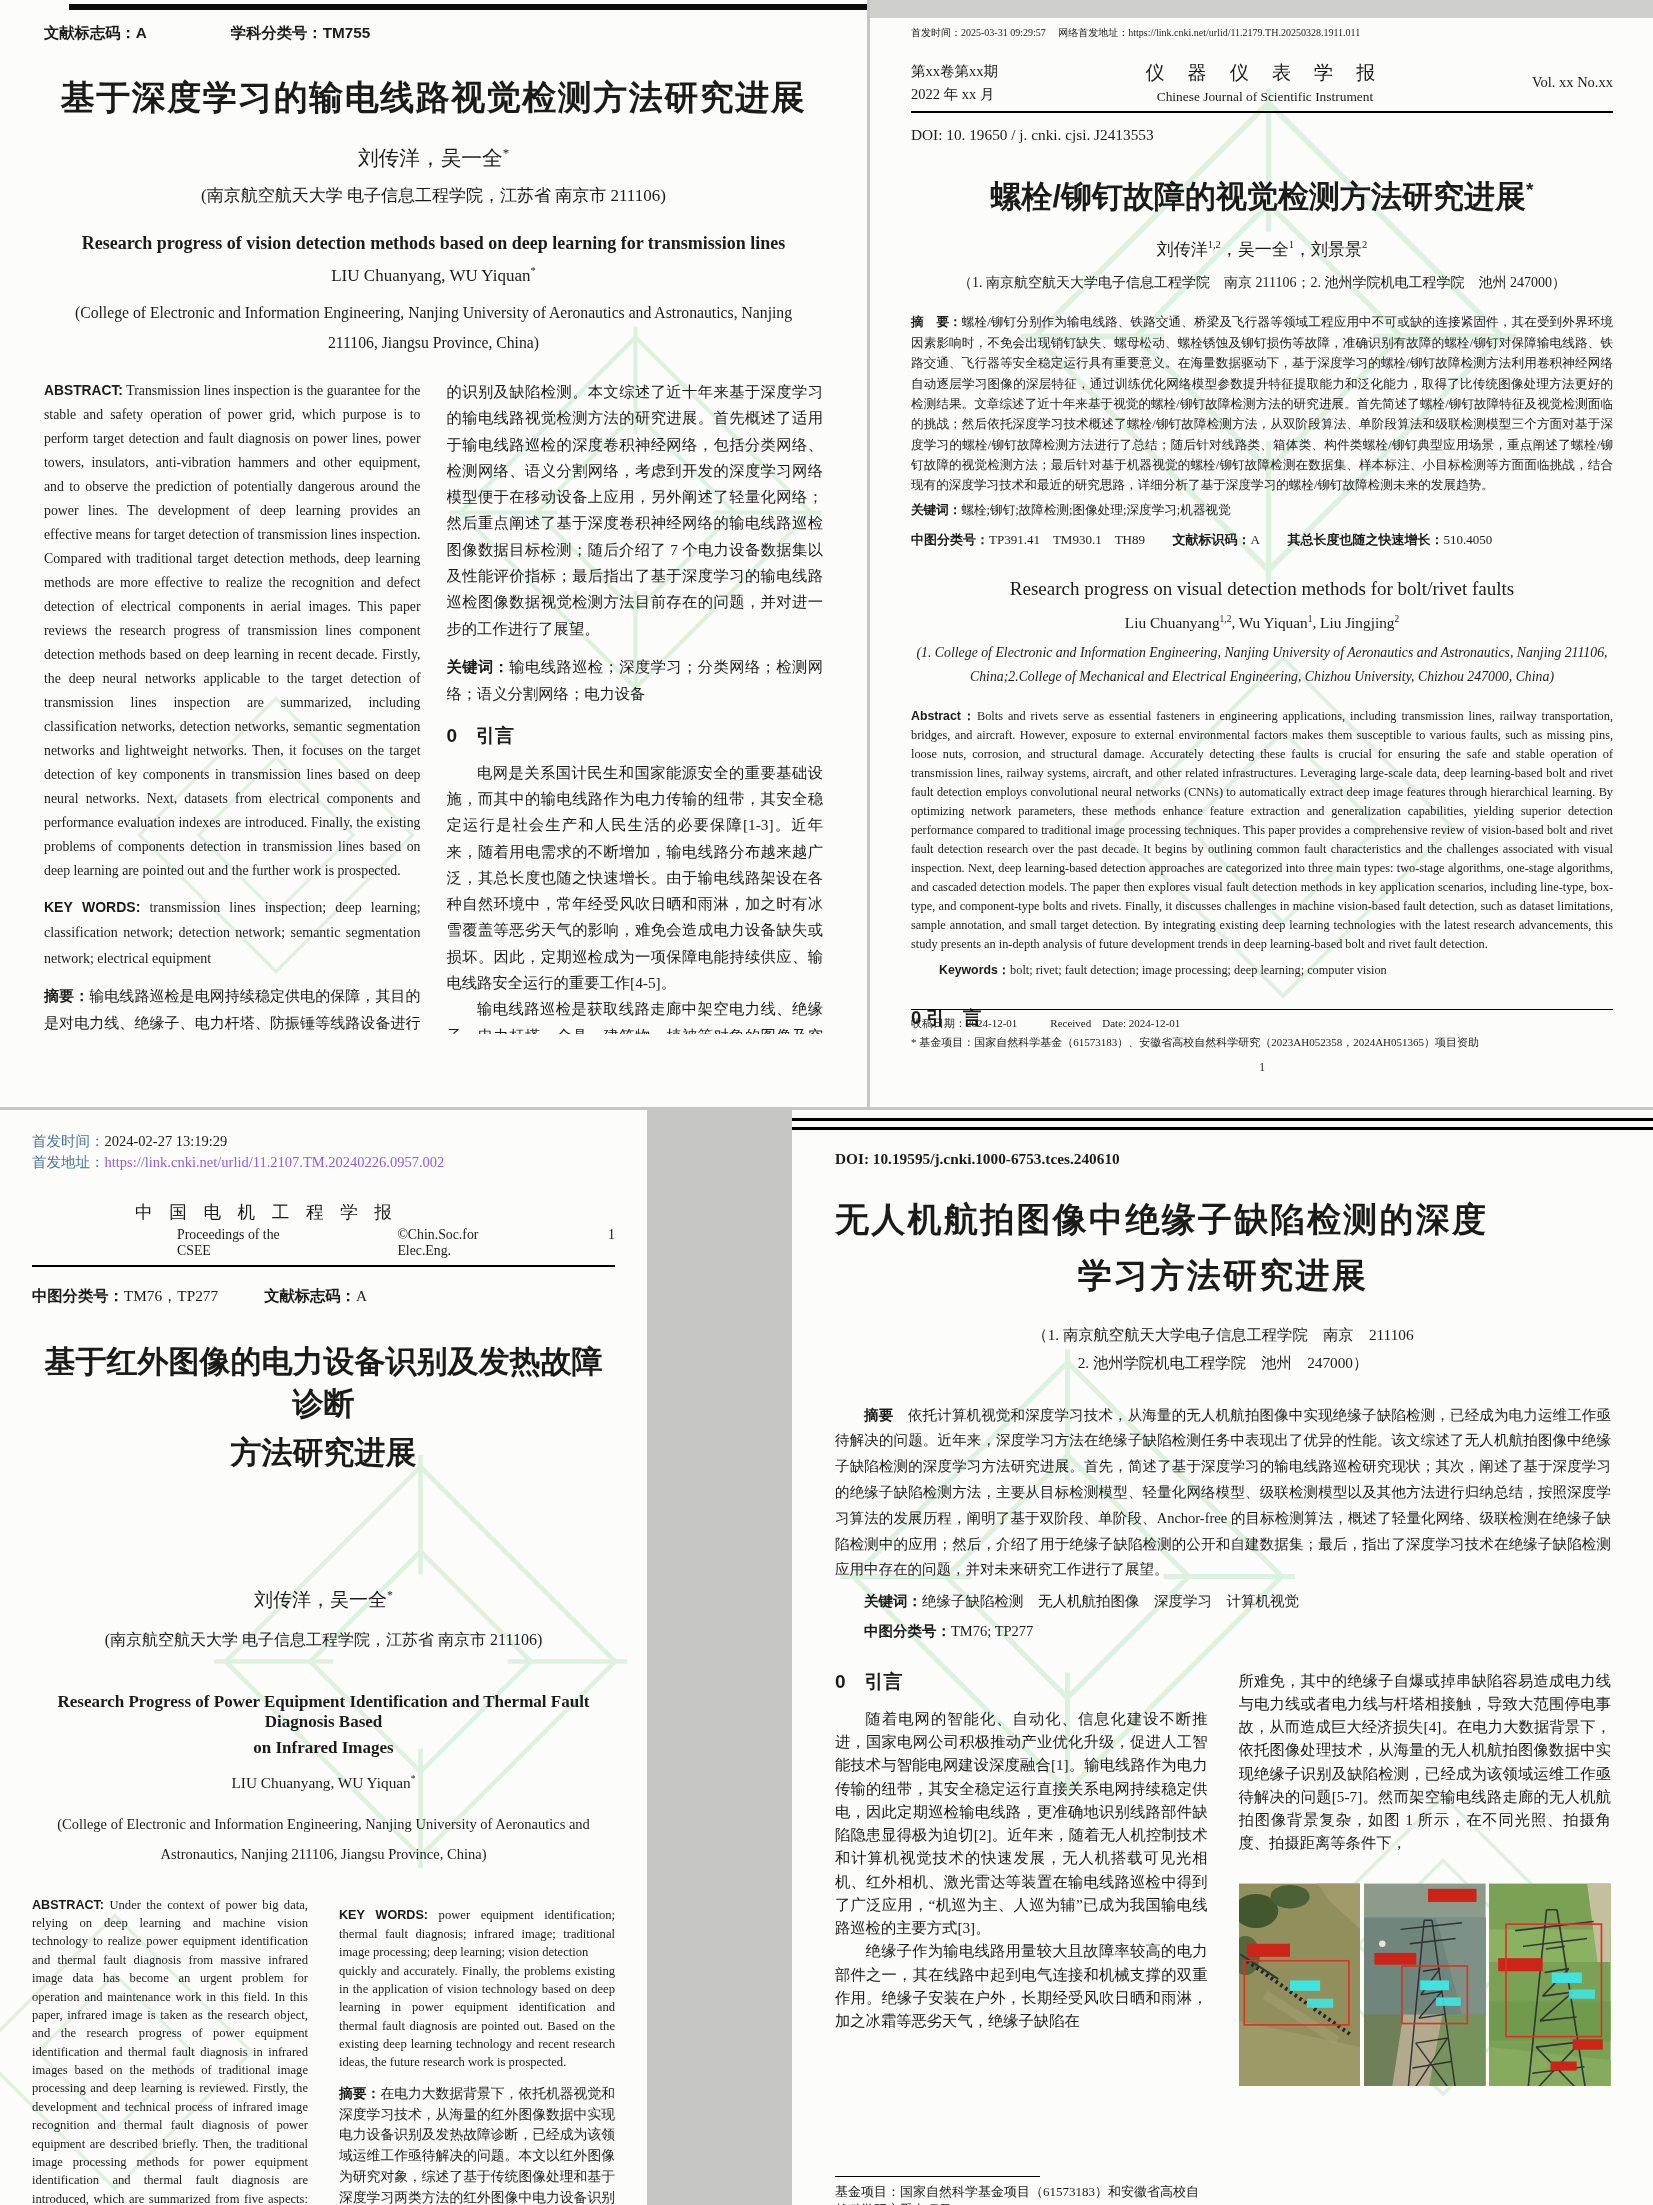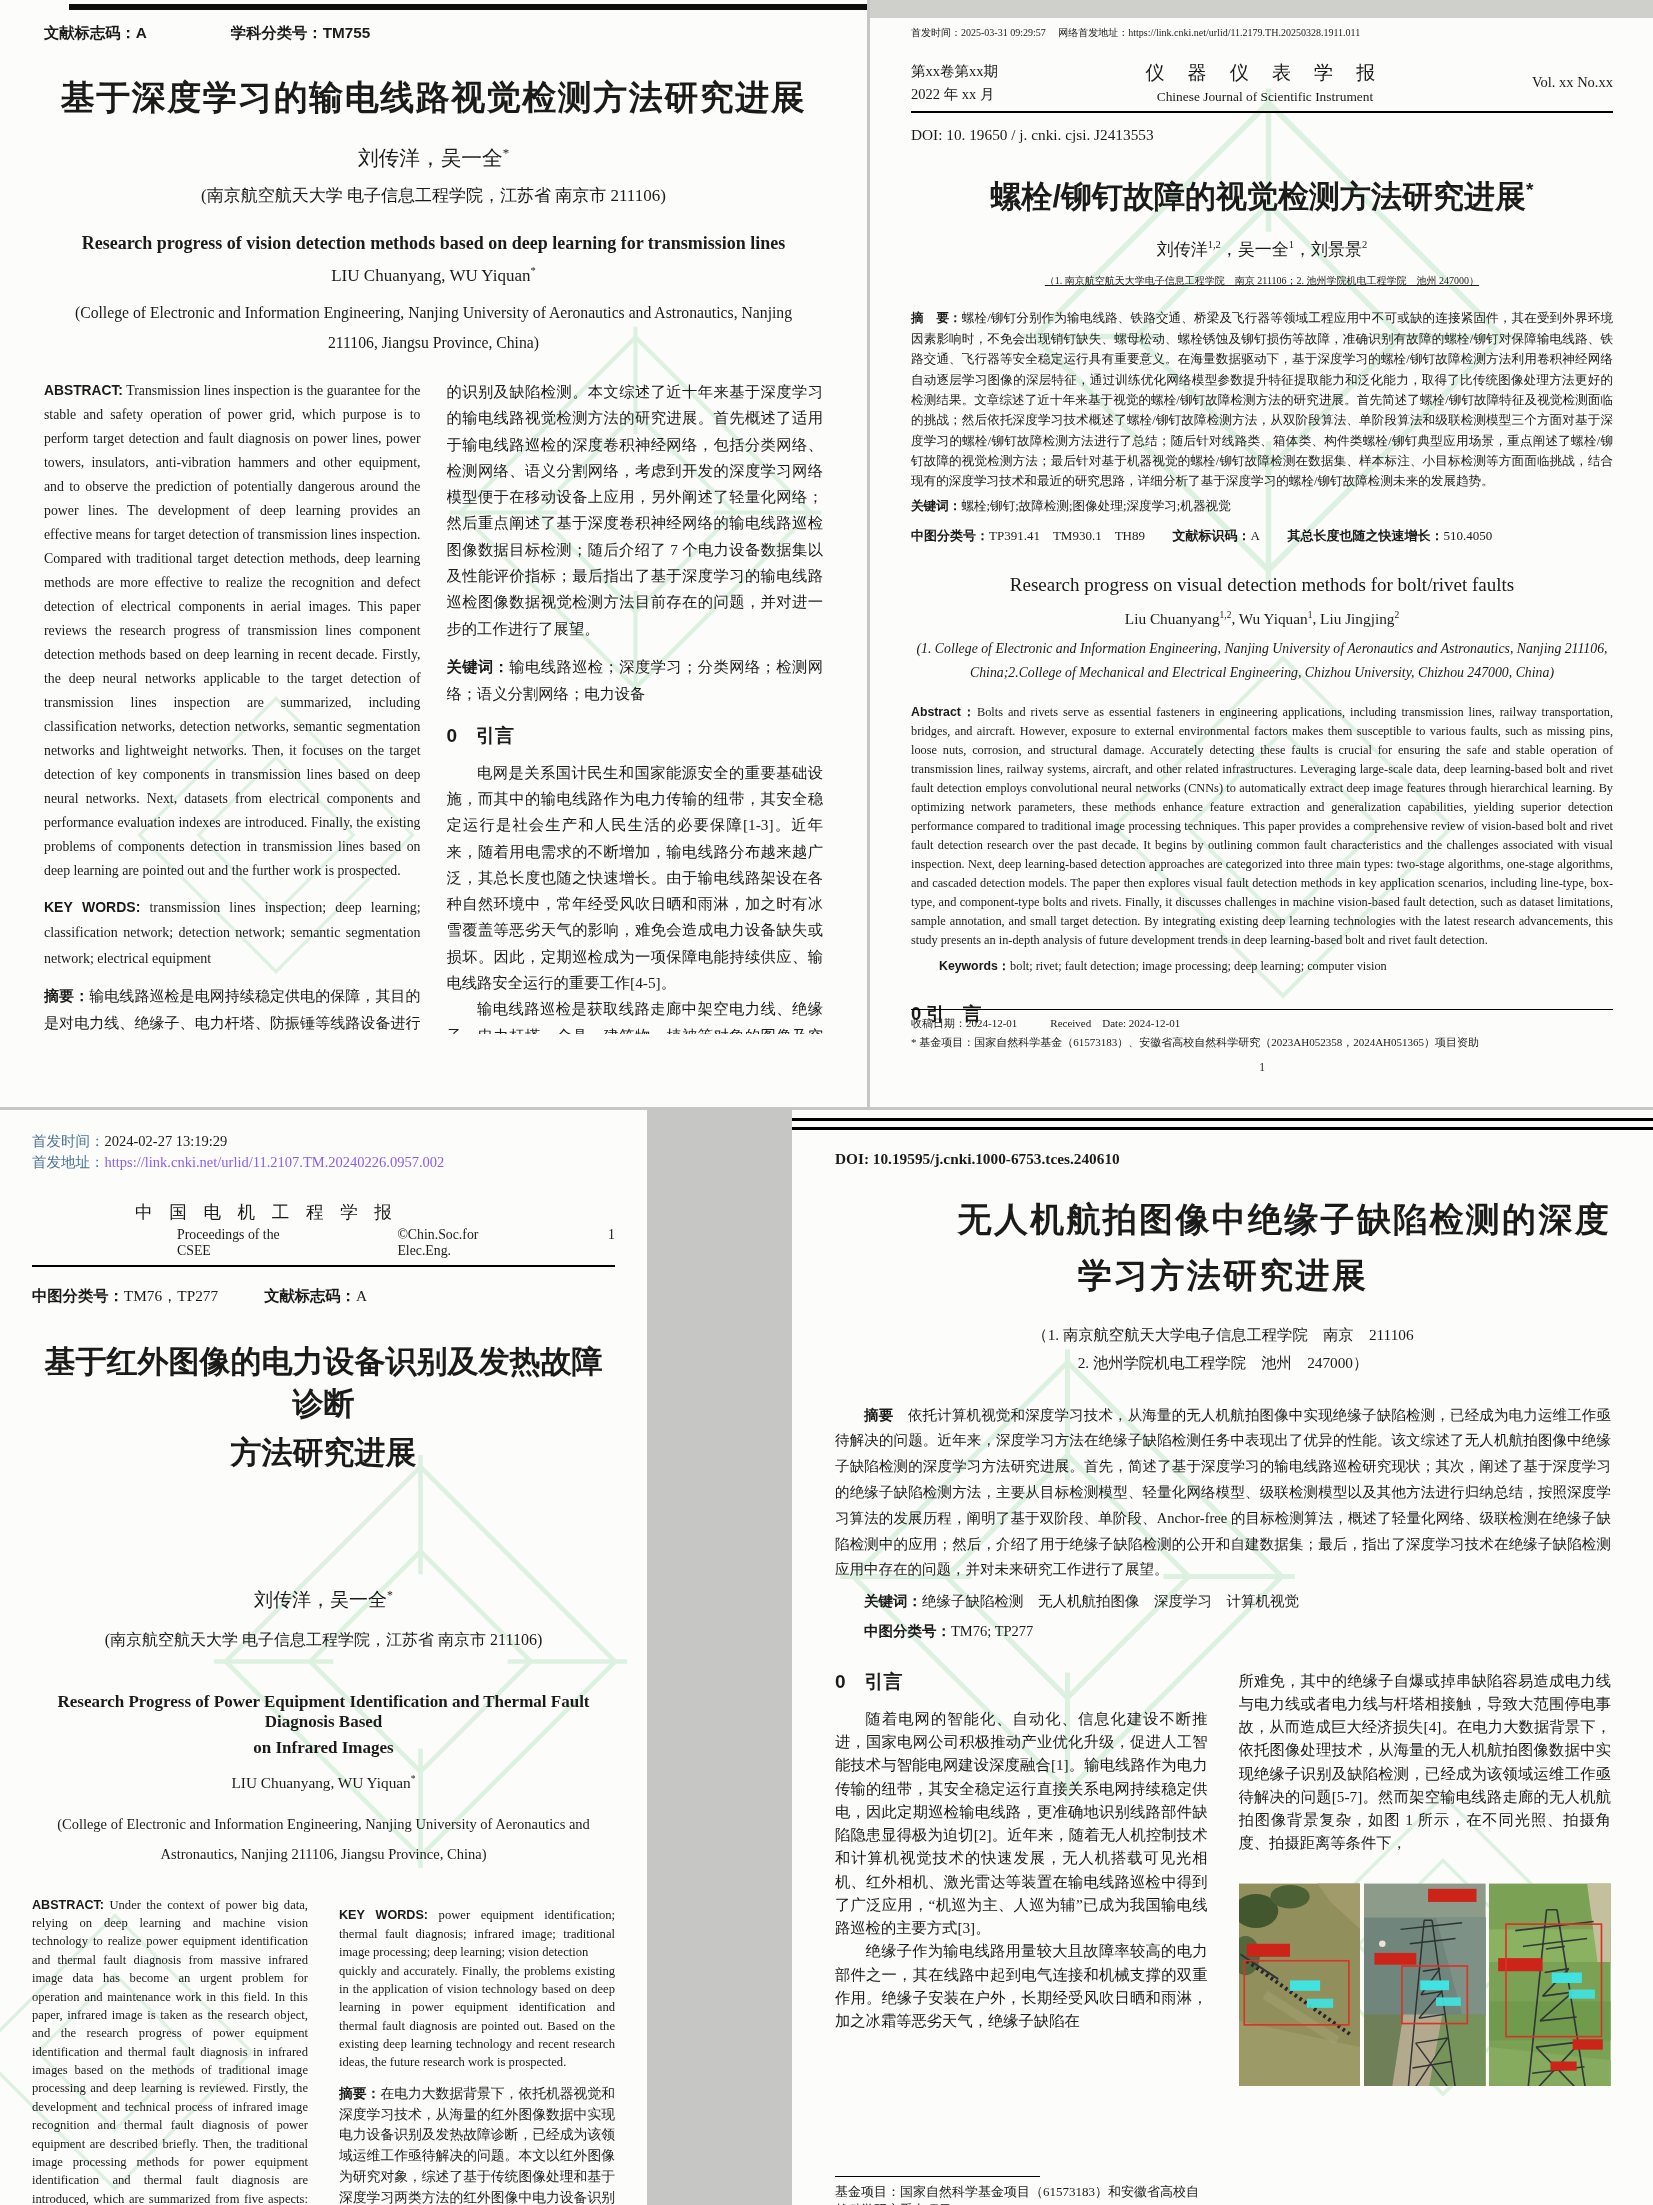--- a/index.html
+++ b/index.html
@@ -42,21 +42,21 @@
   .p2-jrow{margin-top:20px;display:flex;justify-content:space-between;align-items:center;}
   .p2-vol{font-size:14.5px;line-height:1.55;}
   .p2-jc{text-align:center;}
   .p2-jzh{font-size:19px;letter-spacing:9.2px;}
   .p2-jen{font-size:13.4px;margin-top:3.1px;}
   .p2-volr{font-size:14.5px;}
   .p2-rule{margin-top:6.1px;border-bottom:2.3px solid #000;}
   .p2-doi{margin-top:12.3px;font-size:15.3px;}
   .p2-title{margin-top:32px;font:bold 31px "Liberation Sans",sans-serif;text-align:center;}
   .p2-authors{margin-top:20px;font-size:17px;text-align:center;}
-  .p2-affil{margin-top:13.8px;font-size:10px;text-align:center;text-decoration:underline;}
+  .p2-affil{margin-top:13.8px;font-size:14px;text-align:center;}
   .p2-zy{margin-top:20px;font-size:12.6px;line-height:1.62;}
   .p2-kw{margin-top:6.1px;font-size:12.6px;}
   .p2-clc{margin-top:12.3px;font-size:13px;display:flex;gap:27.6px;}
   .p2-entitle{margin-top:29px;font-size:19px;text-align:center;}
   .p2-enauthors{margin-top:13.8px;font-size:15.3px;text-align:center;}
   .p2-enaffil{margin-top:9.2px;font-size:13.8px;font-style:italic;text-align:center;line-height:1.7;}
   .p2-ab{margin-top:18.4px;font-size:12.3px;line-height:1.55;}
   .p2-kwe{margin-top:7.7px;font-size:12.3px;padding-left:28px;}
   .p2-sec{margin-top:26px;font:bold 18.4px "Liberation Sans",sans-serif;}
   .p2-foot{position:absolute;left:41px;right:41px;bottom:34px;z-index:1;}
@@ -91,21 +91,21 @@
   .p3-fnrule{width:60%;border-top:1.9px solid #000;margin:18.4px 0 6.1px;}
   .p3-fund{font-size:12.3px;line-height:1.55;}
   .p3-col2{font-size:12.6px;line-height:1.46;}
   .p3-kw{margin-top:10.7px;font-size:12.6px;line-height:1.46;}
   .p3-zy{margin-top:12.3px;font-size:13.8px;line-height:1.5;}
 
   
   #p4{left:792px;top:1110px;width:862px;height:1095px;padding:0 43px;box-sizing:border-box;}
   .p4-rules{margin:7.7px -43px 0;height:6.1px;border-top:3.4px solid #000;border-bottom:3.4px solid #000;}
   .p4-doi{margin-top:20px;font-weight:bold;font-size:15.3px;}
-  .p4-title{margin-top:29px;font:bold 34px "Liberation Sans",sans-serif;text-align:right;letter-spacing:2.3px;}
+  .p4-title{margin-top:29px;font:bold 34px "Liberation Sans",sans-serif;text-align:left;letter-spacing:2.3px;}
   .p4-title2{margin-top:10.7px;font:bold 34px "Liberation Sans",sans-serif;text-align:center;letter-spacing:2.3px;}
   .p4-authors{margin-top:41px;font-size:18.4px;text-align:center;}
   .p4-authors span.nm{margin:0 12.3px;}
   .p4-affil{margin-top:26px;font-size:15.3px;text-align:center;}
   .p4-affil2{margin-top:6.1px;font-size:15.3px;text-align:center;}
   .p4-zy{margin-top:29px;font-size:14.5px;line-height:1.78;text-indent:2em;}
   .p4-kw{margin-top:9.2px;font-size:14.5px;text-indent:2em;}
   .p4-clc{margin-top:10.7px;font-size:14.5px;text-indent:2em;}
   .p4-cols{margin-top:27.6px;display:flex;gap:31px;height:417px;}
   .p4-cols .col{flex:1;overflow:hidden;}

